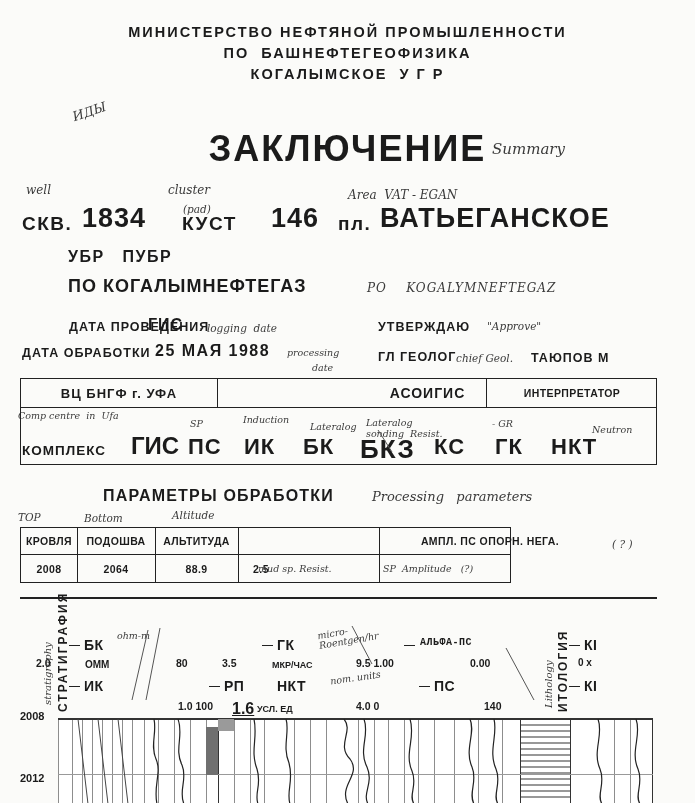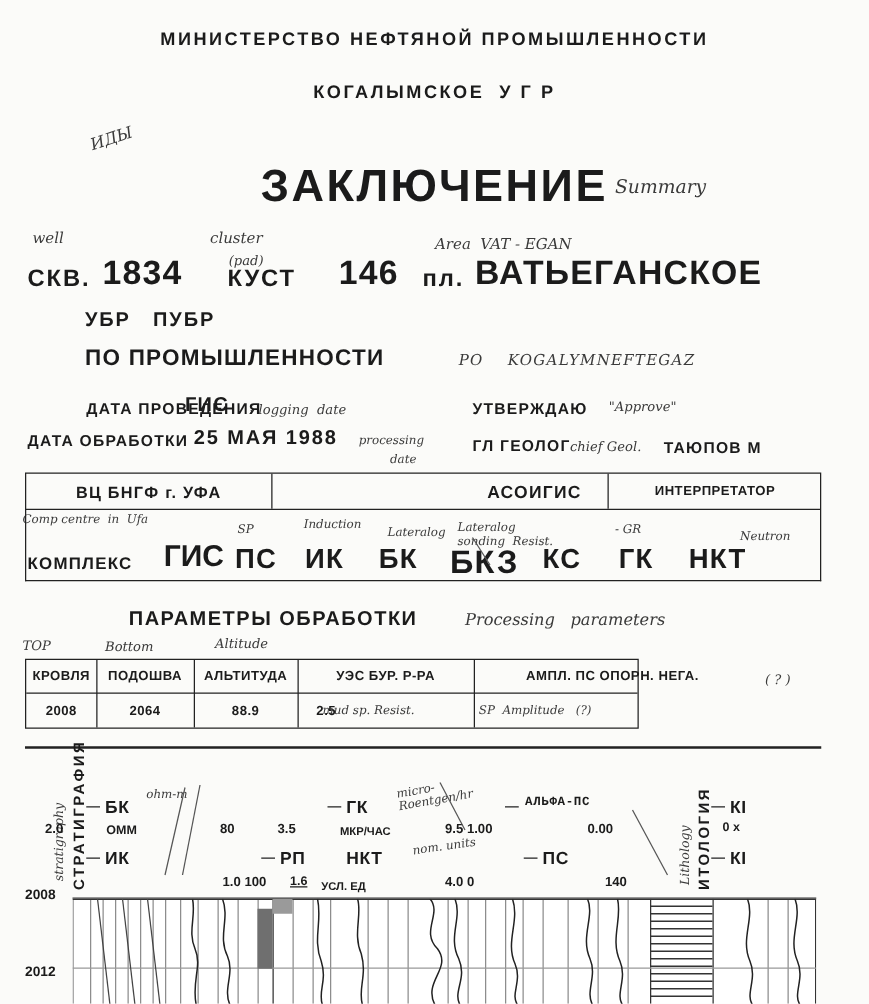--- a/index.html
+++ b/index.html
@@ -75,41 +75,42 @@
   .strat-vert.hand{
     font-weight:normal;font-style:italic;letter-spacing:0;font-size:10px;
   }
 </style>
 </head>
 <body>
 
 <div class="page">
 
   <div class="abs hdr" style="top:24px;">МИНИСТЕРСТВО НЕФТЯНОЙ ПРОМЫШЛЕННОСТИ</div>
+  <div class="abs hdr" style="top:45px;">ПО  БАШНЕФТЕГЕОФИЗИКА</div>
   <div class="abs hdr" style="top:66px;">КОГАЛЫМСКОЕ  У Г Р</div>
 
   <div class="abs hand" style="left:72px;top:104px;transform:rotate(-18deg);font-size:13px;">ИДЫ</div>
 
   <div class="abs" id="title-zak">ЗАКЛЮЧЕНИЕ</div>
   <div class="abs hand" style="left:492px;top:140px;font-size:15px;">Summary</div>
 
   <div class="abs hand" style="left:26px;top:183px;">well</div>
   <div class="abs hand" style="left:168px;top:183px;">cluster</div>
   <div class="abs hand sm" style="left:183px;top:203px;">(pad)</div>
   <div class="abs hand" style="left:348px;top:188px;">Area  VAT - EGAN</div>
 
   <div class="abs mid" style="left:22px;top:213px;">СКВ.</div>
   <div class="abs big" style="left:82px;top:203px;">1834</div>
   <div class="abs mid" style="left:182px;top:213px;">КУСТ</div>
   <div class="abs big" style="left:271px;top:203px;">146</div>
   <div class="abs mid" style="left:338px;top:213px;">пл.</div>
   <div class="abs big" style="left:380px;top:203px;">ВАТЬЕГАНСКОЕ</div>
 
   <div class="abs" style="left:68px;top:248px;font-size:16px;font-weight:bold;letter-spacing:1.5px;">УБР   ПУБР</div>
-  <div class="abs" style="left:68px;top:276px;font-size:18px;font-weight:bold;letter-spacing:1px;">ПО ПРОМЫШЛЕННОСТИ</div>
+  <div class="abs" style="left:68px;top:276px;font-size:18px;font-weight:bold;letter-spacing:1px;">ПО КОГАЛЫМНЕФТЕГАЗ</div>
   <div class="abs hand" style="left:367px;top:281px;font-size:12px;letter-spacing:1px;">PO    KOGALYMNEFTEGAZ</div>
 
   <div class="abs lbl" style="left:22px;top:320px;margin-left:47px;">ДАТА ПРОВЕДЕНИЯ</div>
   <div class="abs" style="left:148px;top:316px;font-size:16px;font-weight:bold;letter-spacing:1px;">ГИС</div>
   <div class="abs hand sm" style="left:200px;top:322px;">- logging  date</div>
 
   <div class="abs lbl" style="left:22px;top:346px;">ДАТА ОБРАБОТКИ</div>
   <div class="abs" style="left:155px;top:342px;font-size:16px;font-weight:bold;letter-spacing:1.5px;">25 МАЯ 1988</div>
   <div class="abs hand xs" style="left:287px;top:347px;">processing</div>
   <div class="abs hand xs" style="left:312px;top:362px;">date</div>
@@ -163,21 +164,20 @@
   <div class="tbl" style="left:20px;top:527px;width:491px;height:56px;">
     <div class="hsep" style="top:26px;"></div>
     <div class="vsep" style="left:56px;"></div>
     <div class="vsep" style="left:134px;"></div>
     <div class="vsep" style="left:217px;"></div>
     <div class="vsep" style="left:358px;"></div>
 
     <div class="cell" style="left:0;top:0;width:56px;height:26px;">КРОВЛЯ</div>
     <div class="cell" style="left:57px;top:0;width:76px;height:26px;">ПОДОШВА</div>
     <div class="cell" style="left:135px;top:0;width:81px;height:26px;">АЛЬТИТУДА</div>
-    <div class="cell" style="left:218px;top:0;width:139px;height:26px;">УЭС БУР. Р-РА</div>
     <div class="cell" style="left:359px;top:0;width:220px;height:26px;">АМПЛ. ПС ОПОРН. НЕГА.</div>
 
     <div class="cell" style="left:0;top:27px;width:56px;height:28px;">2008</div>
     <div class="cell" style="left:57px;top:27px;width:76px;height:28px;">2064</div>
     <div class="cell" style="left:135px;top:27px;width:81px;height:28px;">88.9</div>
     <div class="cell" style="left:222px;top:27px;width:36px;height:28px;">2.5</div>
   </div>
   <div class="abs hand xs" style="left:258px;top:563px;">mud sp. Resist.</div>
   <div class="abs hand xs" style="left:383px;top:563px;">SP  Amplitude   (?)</div>
 
@@ -216,21 +216,21 @@
   <div class="abs hand xs" style="left:330px;top:672px;transform:rotate(-8deg);">nom. units</div>
   <div class="abs lbl2" style="left:434px;top:678px;font-size:14px;">ПС</div>
   <div class="abs lbl2" style="left:584px;top:678px;font-size:14px;">КI</div>
 
   <div class="rule" style="left:69px;top:686px;width:11px;"></div>
   <div class="rule" style="left:209px;top:686px;width:11px;"></div>
   <div class="rule" style="left:419px;top:686px;width:11px;"></div>
   <div class="rule" style="left:569px;top:686px;width:11px;"></div>
 
   <div class="abs" style="left:178px;top:700px;font-size:10.5px;font-weight:bold;">1.0 100</div>
-  <div class="abs" style="left:232px;top:700px;font-size:10px;font-weight:bold;text-decoration:underline;">1.6</div>
+  <div class="abs" style="left:232px;top:700px;font-size:16px;font-weight:bold;text-decoration:underline;">1.6</div>
   <div class="abs" style="left:257px;top:704px;font-size:9px;font-weight:bold;">УСЛ. ЕД</div>
   <div class="abs" style="left:356px;top:700px;font-size:10.5px;font-weight:bold;">4.0 0</div>
   <div class="abs" style="left:484px;top:700px;font-size:10.5px;font-weight:bold;">140</div>
 
   <div class="strat-vert" style="left:556px;top:712px;">ИТОЛОГИЯ</div>
   <div class="strat-vert hand" style="left:543px;top:708px;">Lithology</div>
 
   <div class="abs" style="left:20px;top:710px;font-size:11px;font-weight:bold;">2008</div>
   <div class="abs" style="left:20px;top:772px;font-size:11px;font-weight:bold;">2012</div>
 

